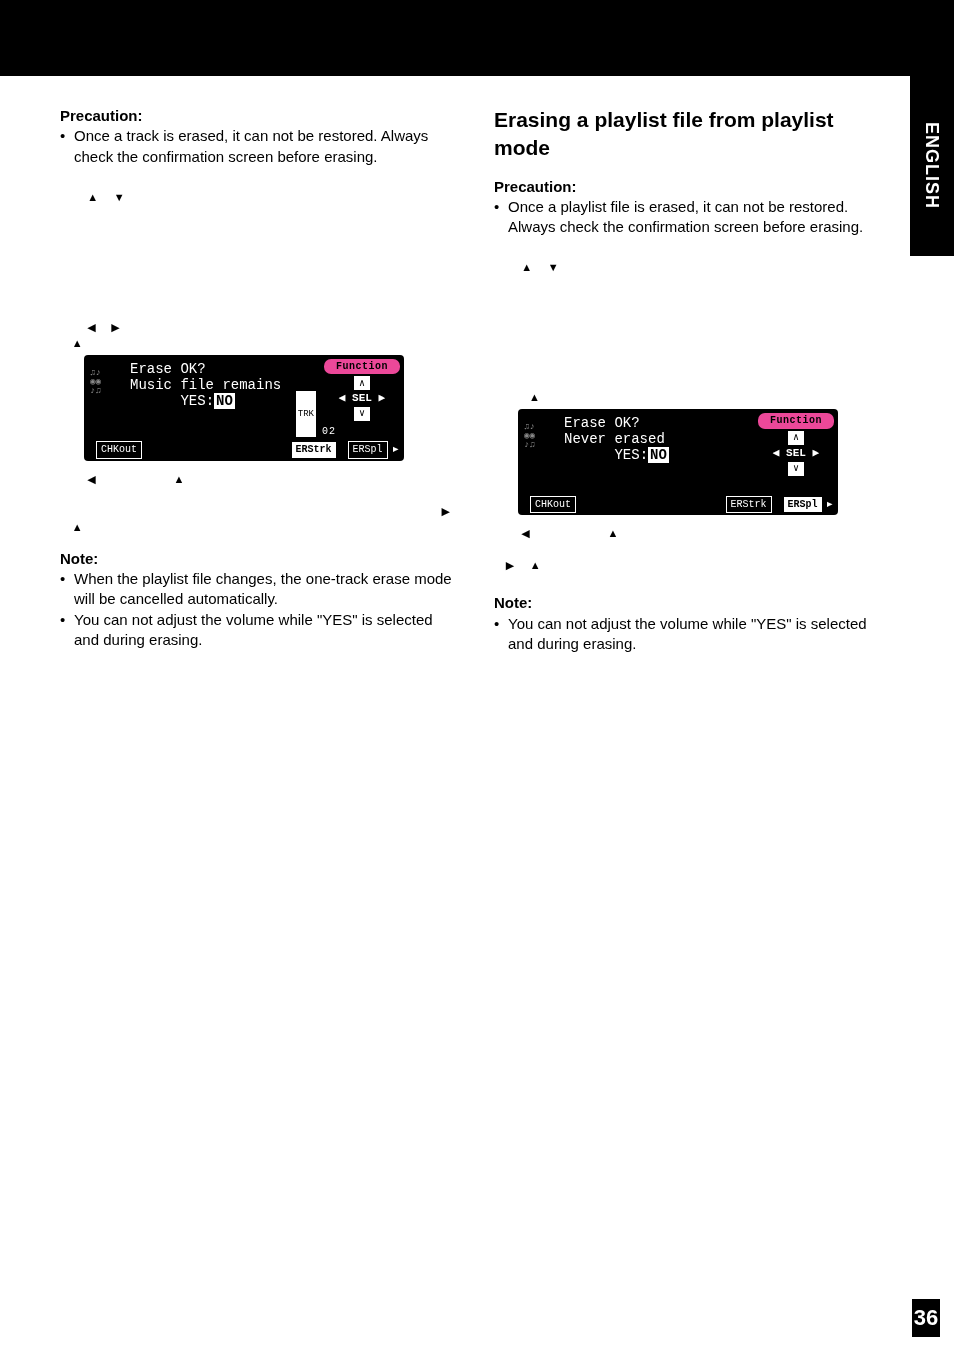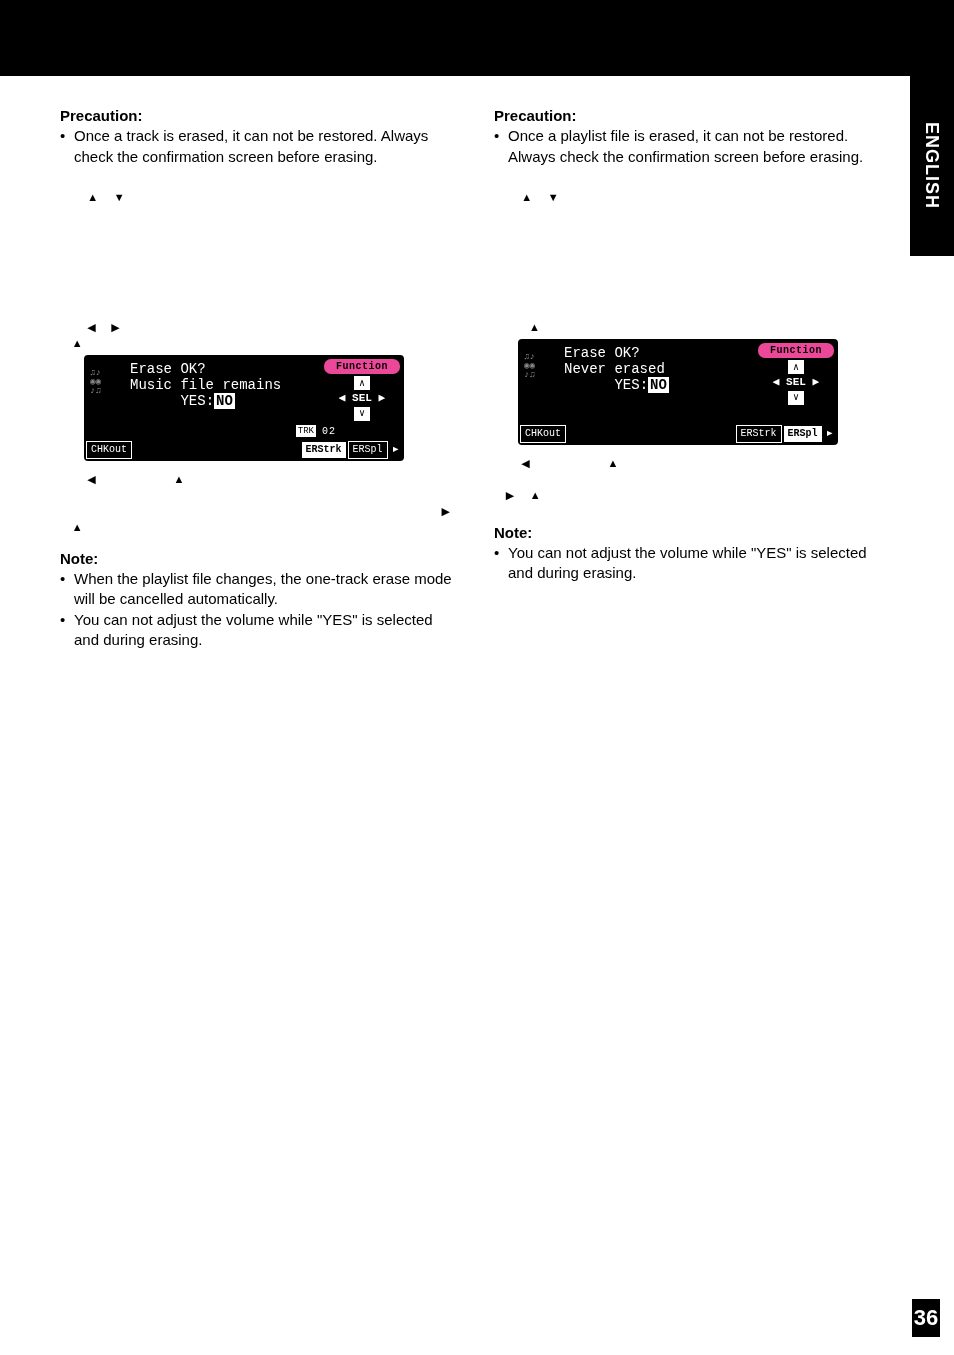--- a/index.html
+++ b/index.html
@@ -120,32 +120,32 @@
   }
   .lcd .right-col .arrow-box {
     width:16px; height:14px; background:#fff; color:#000; margin:1px auto;
     font-size:10px; display:flex; align-items:center; justify-content:center;
   }
   .lcd .bottom {
     position:absolute; left:0; bottom:0; right:0; height:22px;
     display:flex; align-items:center;
   }
   .lcd .bottom .tag {
-    font-size:10px; padding:1px 4px; margin-left:2px;
+    font-size:10px; padding:1px 4px; margin-left:12px;
     border:1px solid #fff;
   }
   .lcd .bottom .tag.inv { background:#fff; color:#000; border:none; }
   .lcd .bottom .spacer { flex:1; }
   .lcd .icon {
     position:absolute; left:6px; top:14px; width:34px; height:40px;
     color:#888; font-size:9px; line-height:9px; overflow:hidden;
   }
   .lcd .trk {
     position:absolute; right:88px; bottom:24px;
-    background:#fff; color:#000; font-size:9px; padding:0 2px;text-align:right;
+    background:#fff; color:#000; font-size:9px; padding:17px 2px;text-align:right;
   }
   .lcd .trknum {
     position:absolute; right:68px; bottom:22px; color:#fff;
     font-size:10px; letter-spacing:1px;
   }
 
   .page-num {
     position: absolute;
     right: 14px;
     bottom: 18px;
@@ -221,20 +221,21 @@
     </div>
 
     <div class="sub">Note:</div>
     <ul class="bullets">
       <li>When the playlist file changes, the one-track erase mode will be cancelled automatically.</li>
       <li>You can not adjust the volume while "YES" is selected and during erasing.</li>
     </ul>
   </div>
 
   <div class="col">
+    <h2>Erasing a playlist file from playlist mode</h2>
 
     <div class="sub">Precaution:</div>
     <ul class="bullets">
       <li>Once a playlist file is erased, it can not be restored. Always check the confirmation screen before erasing.</li>
     </ul>
 
     <div class="gap-small"></div>
     <div class="white-steps" style="color:#000;">
       <span class="white-line">&nbsp;&nbsp;&nbsp;&nbsp;&nbsp;&nbsp;&nbsp;<span class="tri">▲</span>&nbsp;&nbsp;&nbsp;&nbsp;<span class="tri">▼</span></span>
     </div>

